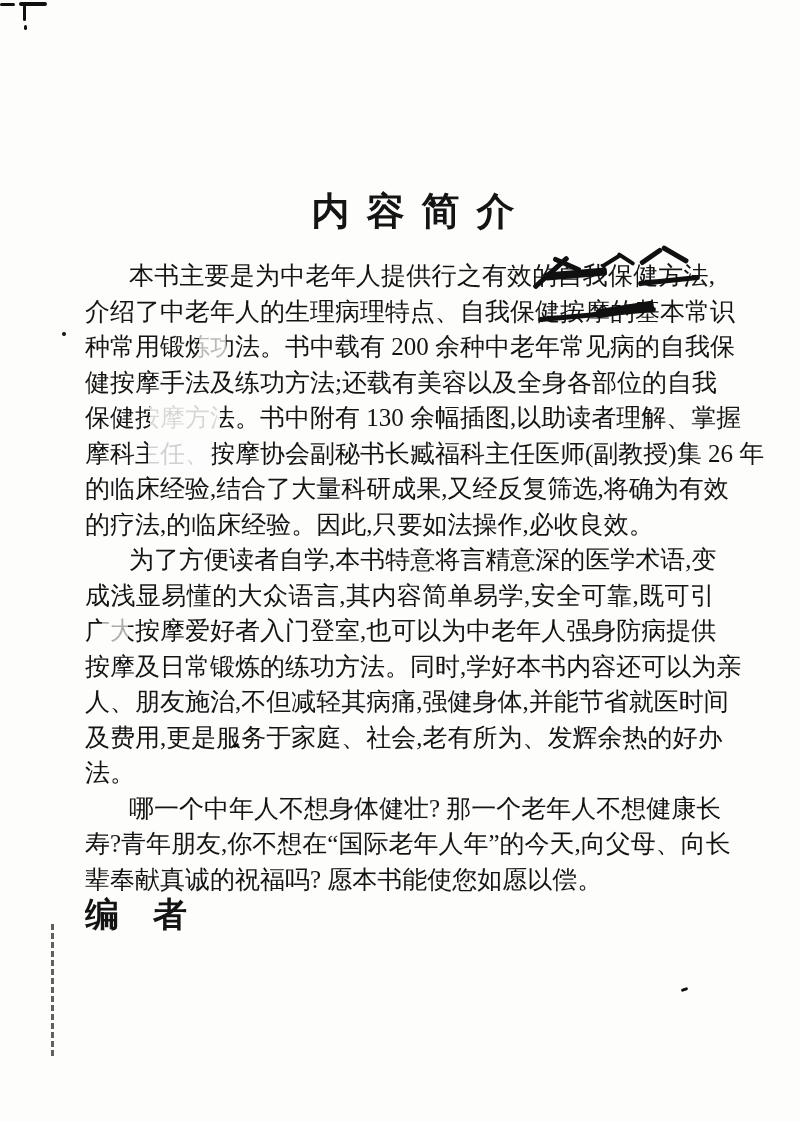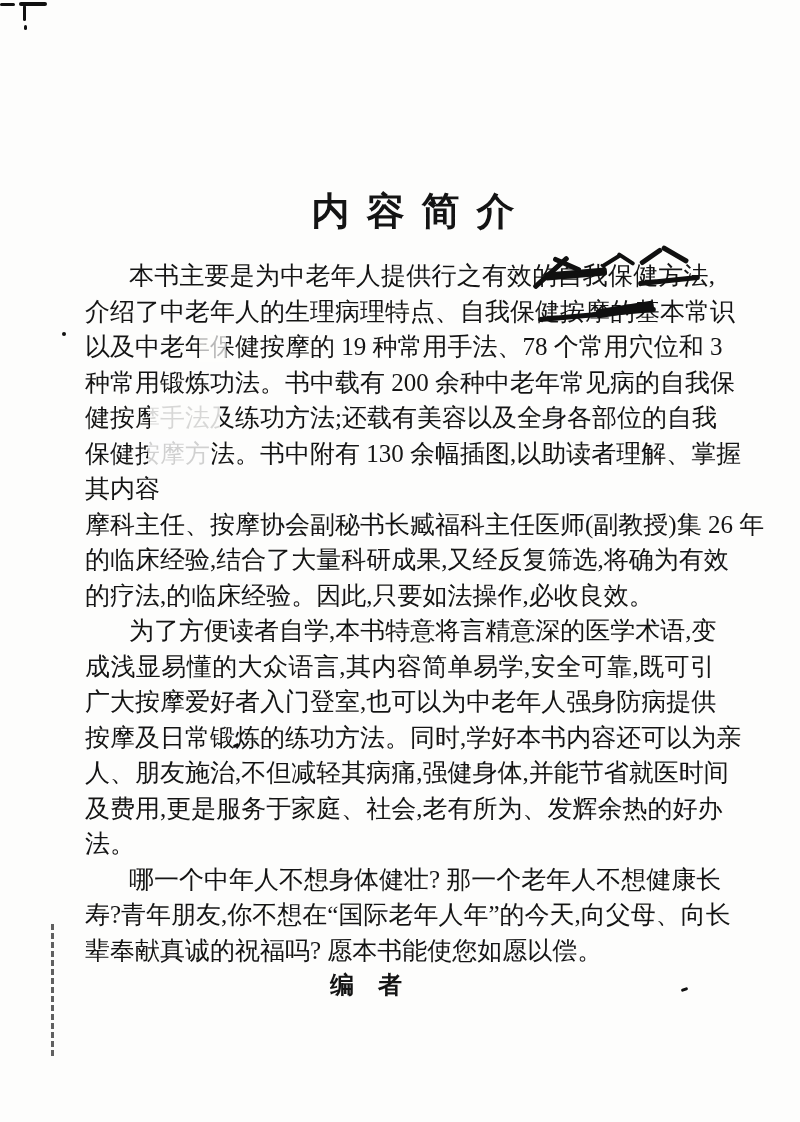--- a/index.html
+++ b/index.html
@@ -17,22 +17,22 @@
   }
   .body-text{position:absolute;left:85px;top:258px;width:630px;}
   .ln{
     width:630px;height:35.5px;line-height:35.5px;font-size:25px;
     white-space:nowrap;text-align:justify;text-align-last:justify;
     letter-spacing:0;
   }
   .ln.lastline{text-align-last:left;}
   .ln.indent{text-indent:44px;}
   .signature{
-    width:630px;height:35.5px;line-height:35.5px;font-size:24px;
-    text-align:center;padding-right:68px;box-sizing:border-box;
+    width:630px;height:35.5px;line-height:35.5px;font-size:34px;
+    text-align:left;padding-right:68px;box-sizing:border-box;
     font-weight:600;
   }
   
   .mark{position:absolute;background:#101010;border-radius:2px;}
   .void{position:absolute;background:rgba(253,253,252,0.9);}
   .film-dash{
     position:absolute;left:51px;top:924px;width:0;height:132px;
     border-left:3px dashed #3a3a3a;opacity:.8;
   }
 </style>
@@ -41,25 +41,23 @@
 
 <div class="page">
 
   <div class="title">内容简介</div>
 
   <div class="body-text">
 
     <div>
       <div class="ln indent">本书主要是为中老年人提供行之有效的自我保健方法,</div>
       <div class="ln">介绍了中老年人的生理病理特点、自我保健按摩的基本常识</div>
-      <div class="ln">以及中老年保健按摩的 19 种常用手法、78 个常用穴位和 3</div>
       <div class="ln">种常用锻炼功法。书中载有 200 余种中老年常见病的自我保</div>
       <div class="ln">健按摩手法及练功方法;还载有美容以及全身各部位的自我</div>
       <div class="ln">保健按摩方法。书中附有 130 余幅插图,以助读者理解、掌握</div>
-      <div class="ln lastline">其内容</div>
     </div>
 
     <div>
       <div class="ln">摩科主任、按摩协会副秘书长臧福科主任医师(副教授)集 26 年</div>
       <div class="ln">的临床经验,结合了大量科研成果,又经反复筛选,将确为有效</div>
       <div class="ln lastline">的疗法,的临床经验。因此,只要如法操作,必收良效。</div>
     </div>
 
     <div>
       <div class="ln indent">为了方便读者自学,本书特意将言精意深的医学术语,变</div>

